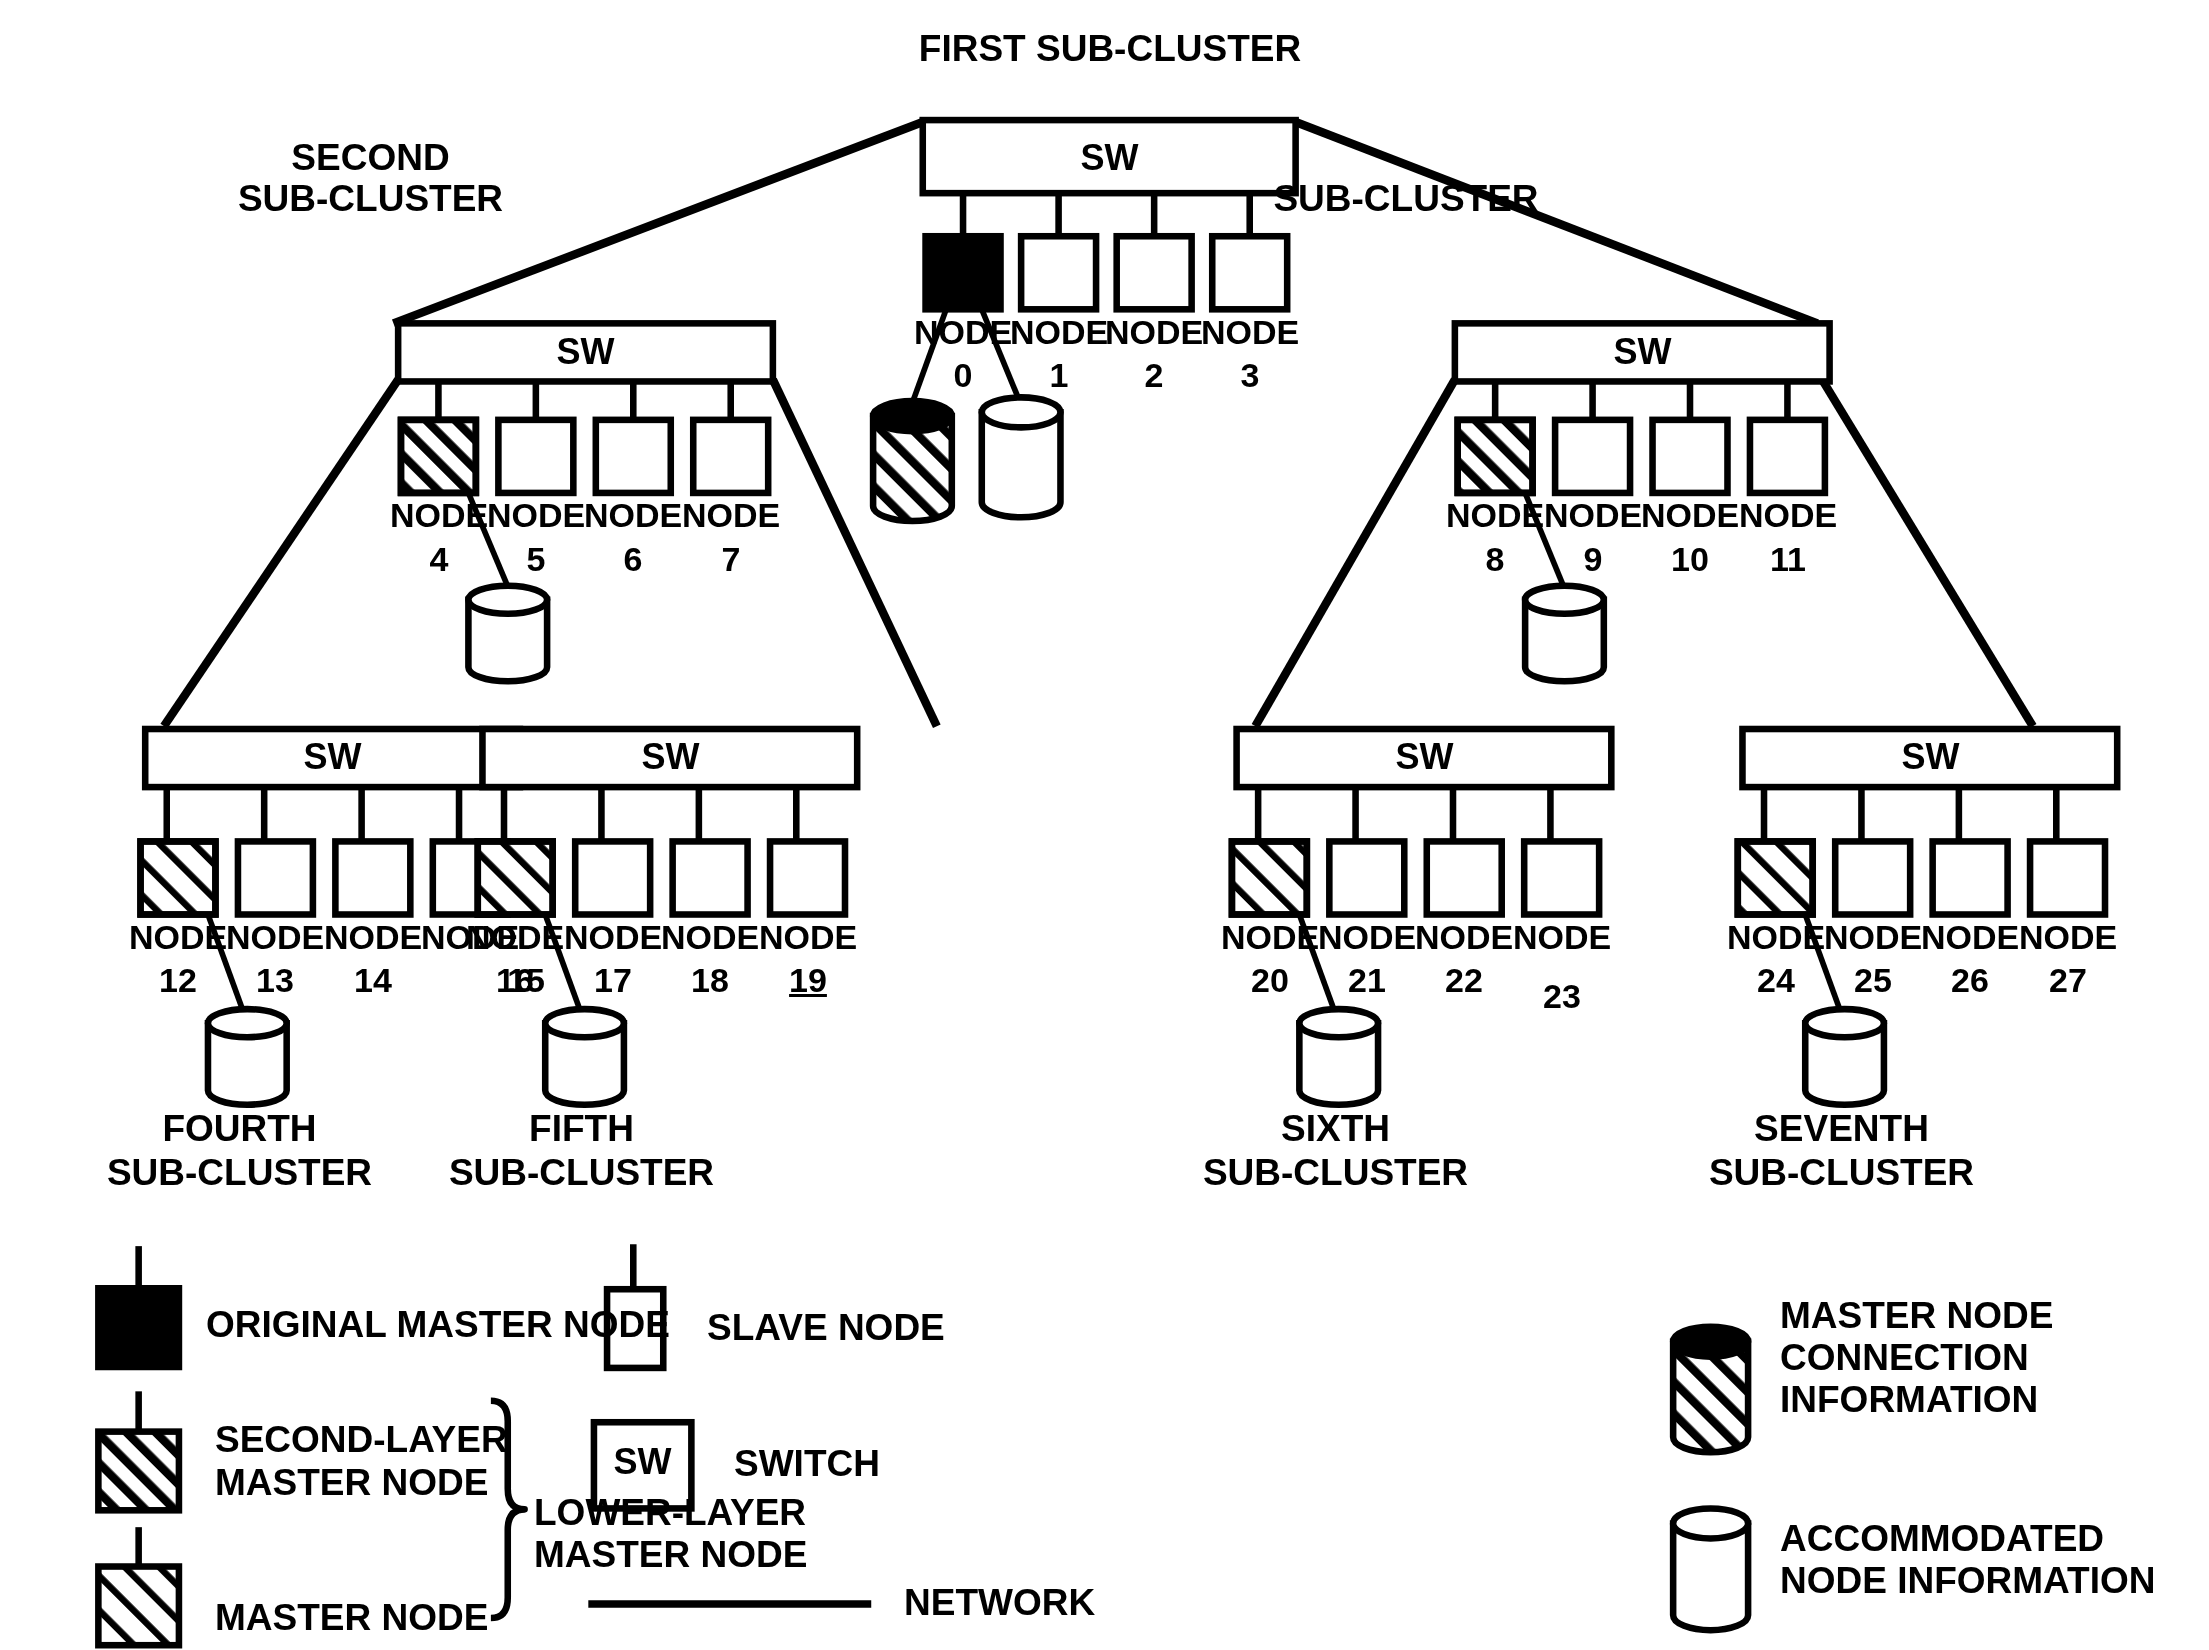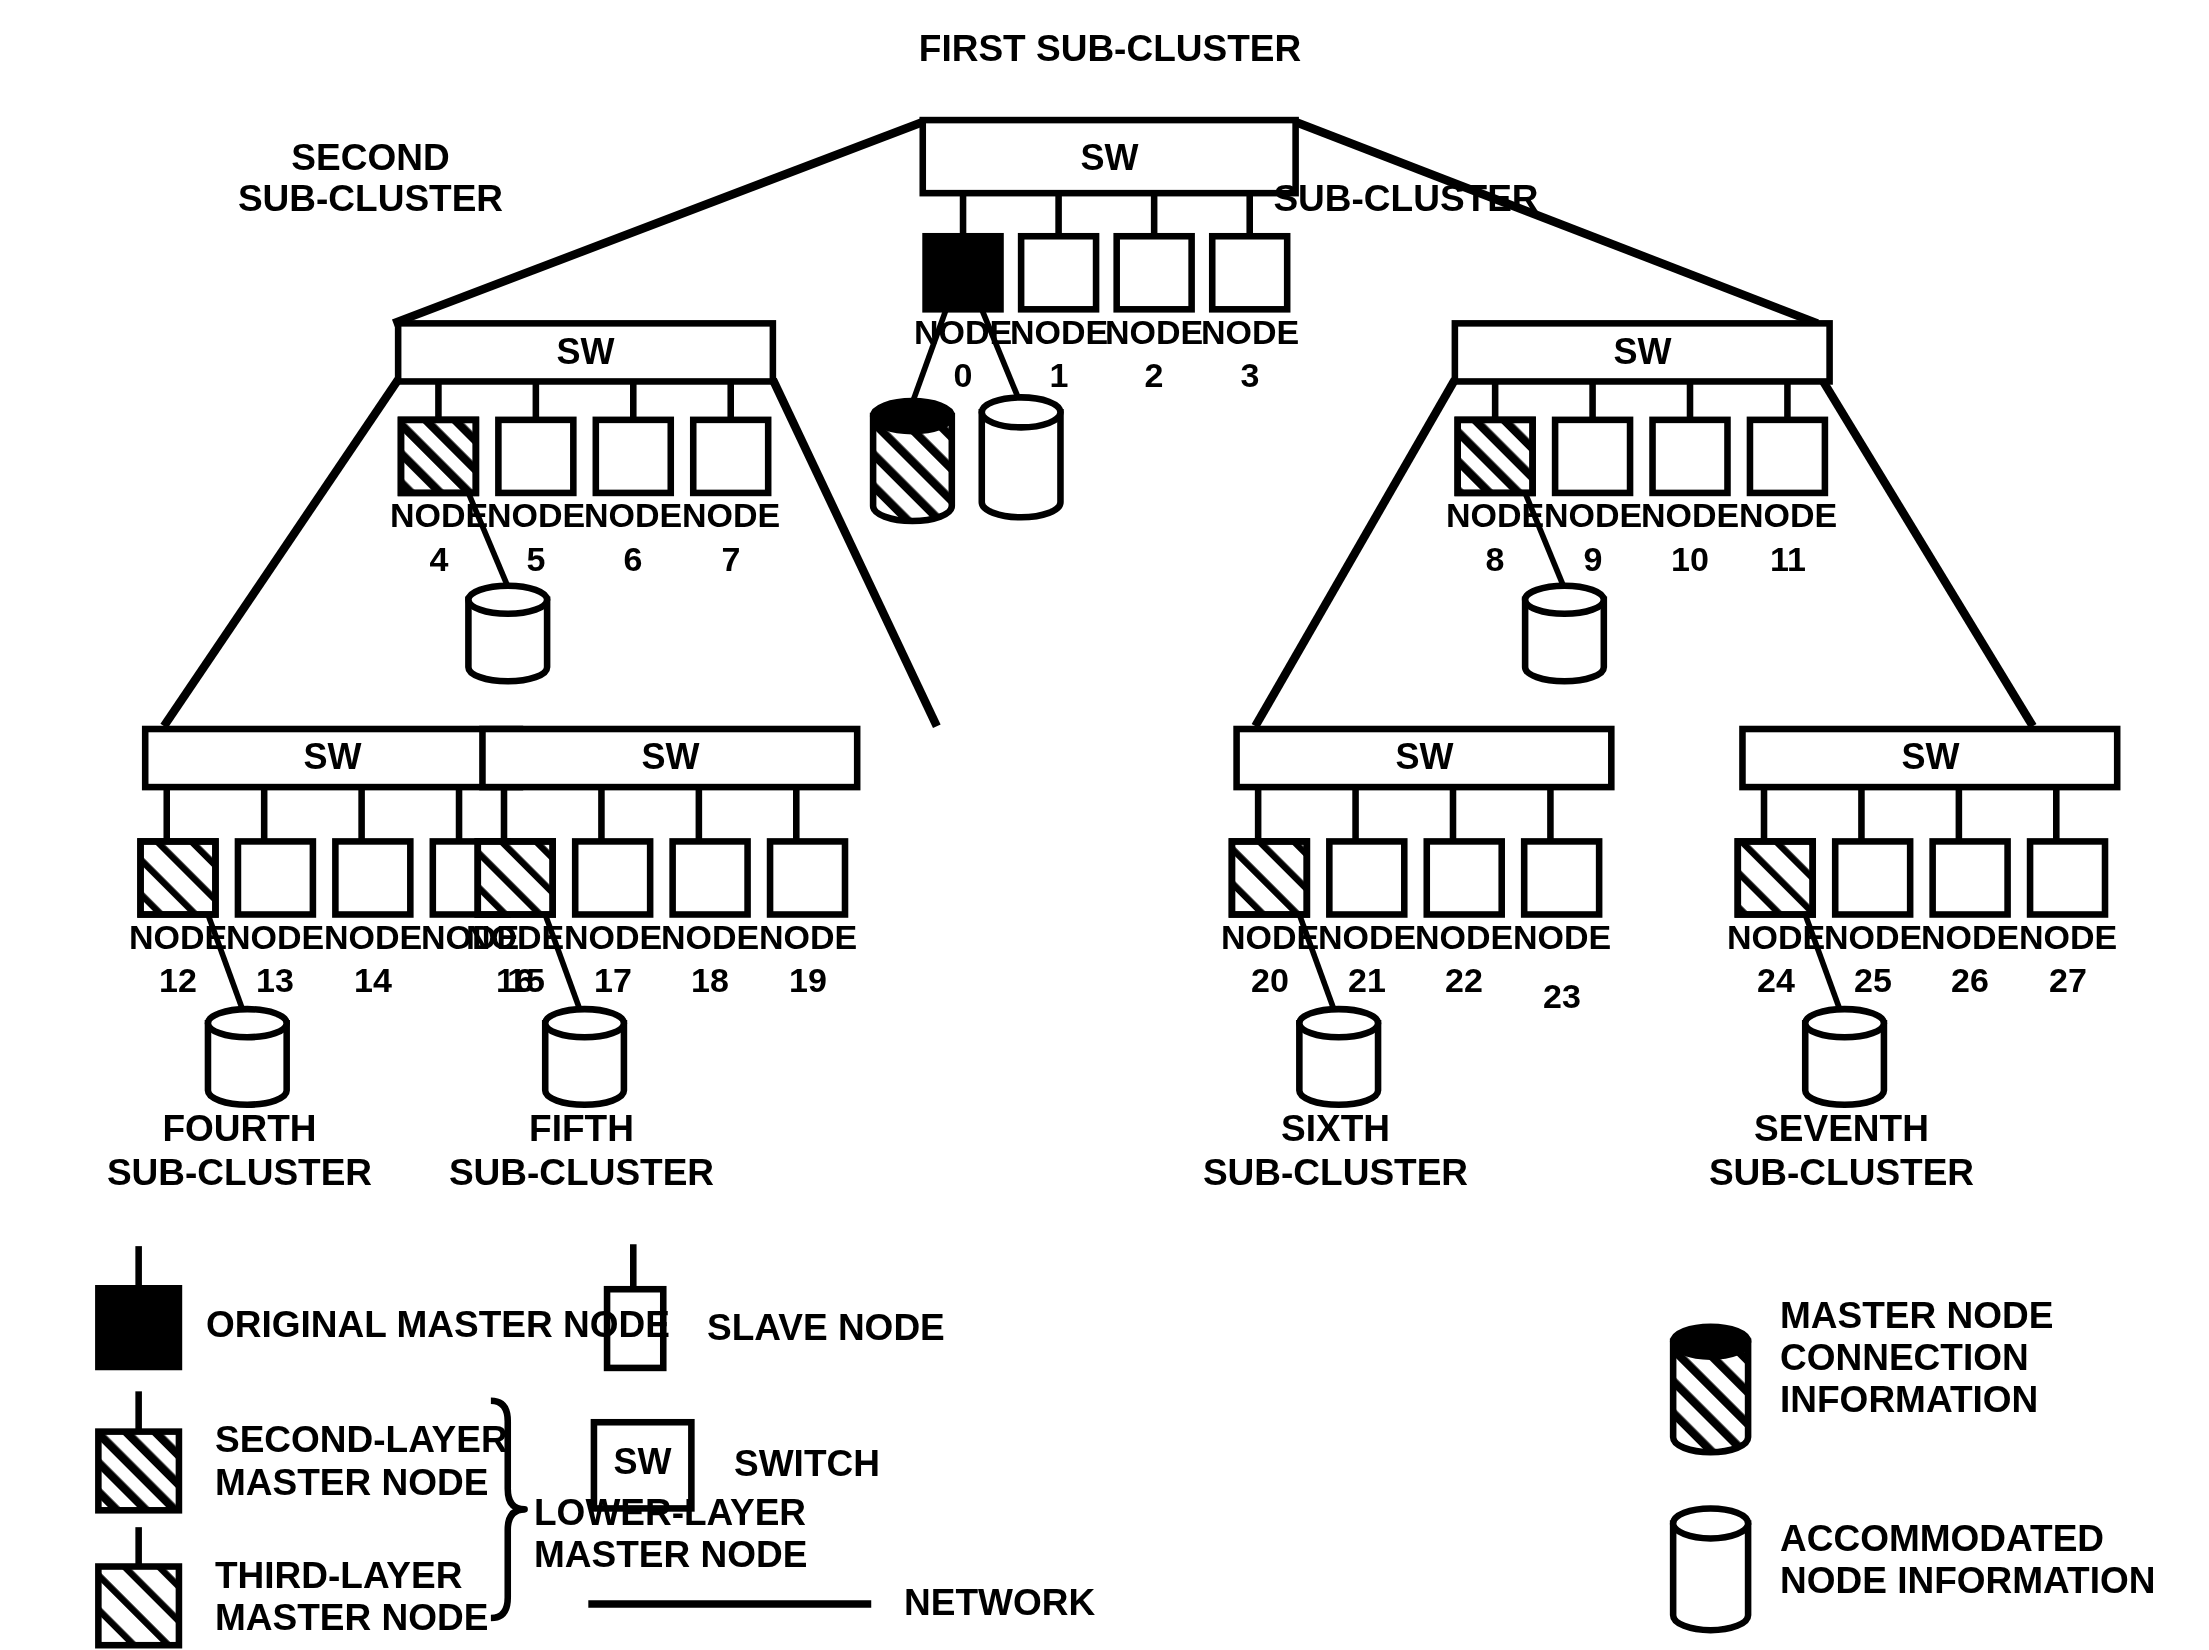--- a/index.html
+++ b/index.html
@@ -271,21 +271,21 @@
   <div class="txt nodelbl" style="left:395px;top:920px;width:150px;">NODE</div>
   <div class="txt nodelbl" style="left:395px;top:963px;width:150px;text-align:right;">15</div>
 
   <div class="txt nodelbl" style="left:440px;top:920px;width:150px;">NODE</div>
   <div class="txt nodelbl" style="left:440px;top:963px;width:150px;">16</div>
   <div class="txt nodelbl" style="left:538px;top:920px;width:150px;">NODE</div>
   <div class="txt nodelbl" style="left:538px;top:963px;width:150px;">17</div>
   <div class="txt nodelbl" style="left:635px;top:920px;width:150px;">NODE</div>
   <div class="txt nodelbl" style="left:635px;top:963px;width:150px;">18</div>
   <div class="txt nodelbl" style="left:733px;top:920px;width:150px;">NODE</div>
-  <div class="txt nodelbl" style="left:733px;top:963px;width:150px;">19</div>
+  <div class="txt nodelbl" style="left:733px;top:963px;width:150px;text-decoration:underline;">19</div>
 
   <div class="txt nodelbl" style="left:1195px;top:920px;width:150px;">NODE</div>
   <div class="txt nodelbl" style="left:1195px;top:963px;width:150px;">20</div>
   <div class="txt nodelbl" style="left:1292px;top:920px;width:150px;">NODE</div>
   <div class="txt nodelbl" style="left:1292px;top:963px;width:150px;">21</div>
   <div class="txt nodelbl" style="left:1389px;top:920px;width:150px;">NODE</div>
   <div class="txt nodelbl" style="left:1389px;top:963px;width:150px;">22</div>
   <div class="txt nodelbl" style="left:1487px;top:920px;width:150px;">NODE</div>
   <div class="txt nodelbl" style="left:1487px;top:963px;width:150px;margin-top:16px;">23</div>
 
@@ -296,21 +296,20 @@
   <div class="txt nodelbl" style="left:1895px;top:920px;width:150px;">NODE</div>
   <div class="txt nodelbl" style="left:1895px;top:963px;width:150px;">26</div>
   <div class="txt nodelbl" style="left:1993px;top:920px;width:150px;">NODE</div>
   <div class="txt nodelbl" style="left:1993px;top:963px;width:150px;">27</div>
 
   <div class="txt leglbl" style="left:206px;top:1304px;width:675px;">ORIGINAL MASTER NODE</div>
 
   <div class="txt leglbl" style="left:215px;top:1419px;width:487px;">SECOND-LAYER</div>
   <div class="txt leglbl" style="left:215px;top:1462px;width:487px;">MASTER NODE</div>
 
-  <div class="txt leglbl" style="left:215px;top:1555px;width:487px;">THIRD-LAYER</div>
   <div class="txt leglbl" style="left:215px;top:1597px;width:487px;">MASTER NODE</div>
 
   <div class="txt leglbl" style="left:534px;top:1492px;width:394px;">LOWER-LAYER</div>
   <div class="txt leglbl" style="left:534px;top:1534px;width:394px;">MASTER NODE</div>
 
   <div class="txt leglbl" style="left:707px;top:1307px;width:431px;">SLAVE NODE</div>
 
   <div class="txt swlbl" style="left:594px;top:1443px;width:97px;text-align:center;">SW</div>
   <div class="txt leglbl" style="left:726px;top:1443px;width:375px;margin-left:8px;">SWITCH</div>
 

